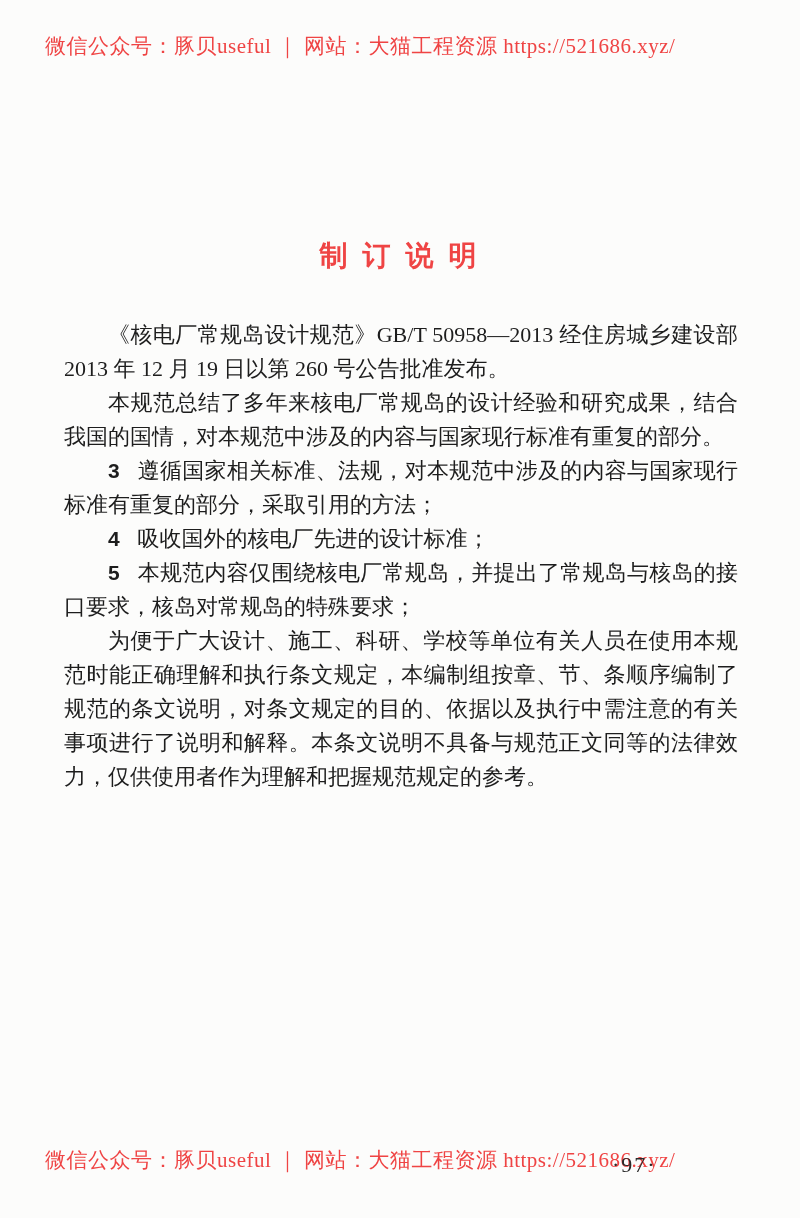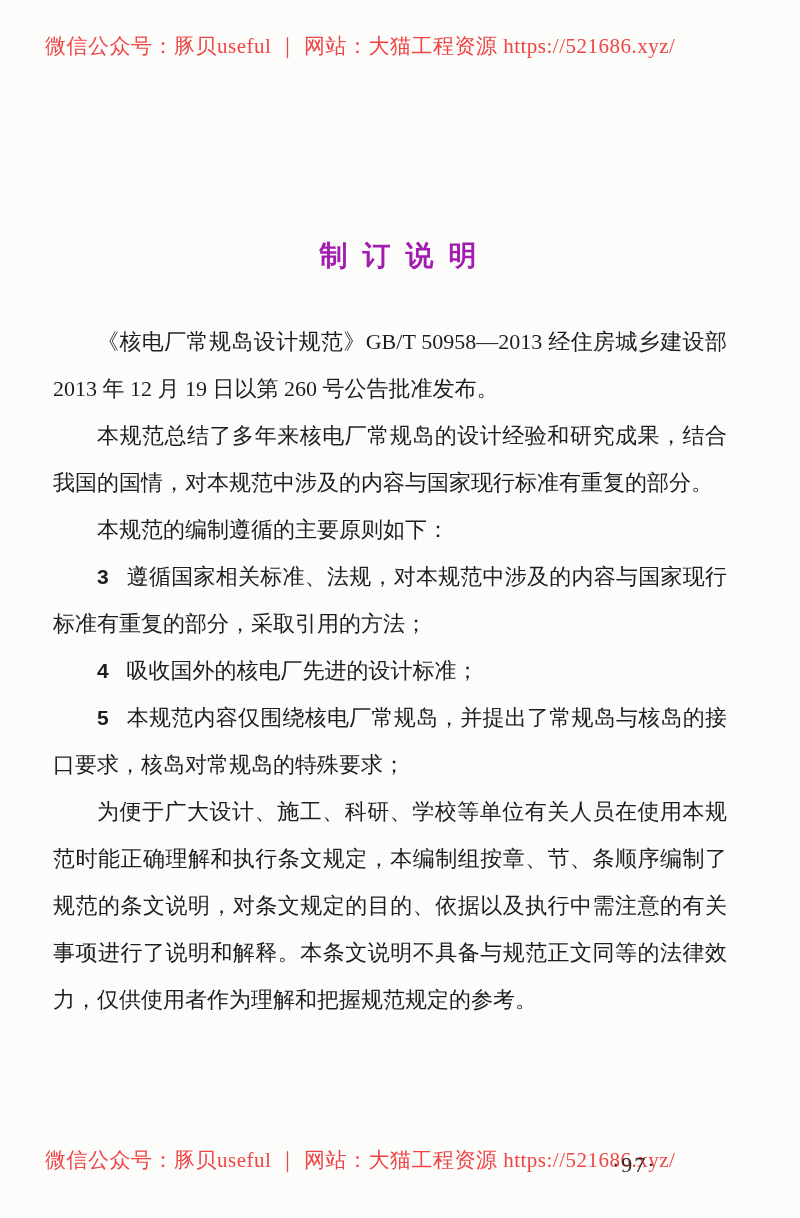--- a/index.html
+++ b/index.html
@@ -29,29 +29,29 @@
   .watermark.bottom { top: 1146px; }
   .doc-title {
     position: absolute;
     top: 218px;
     left: 0;
     right: 0;
     text-align: center;
     font-size: 28px;
     font-weight: bold;
     letter-spacing: 4px;
-    color: #a21caf;
+    color: #ef4444;
   }
   .doc-body {
     position: absolute;
     top: 318px;
-    left: 53px;
+    left: 64px;
     width: 674px;
     font-size: 22px;
-    line-height: 47px;
+    line-height: 34px;
     text-align: justify;
   }
   .para {
     margin: 0;
     text-indent: 2em;
   }
   .num {
     font-family: "Liberation Sans", "DejaVu Sans", sans-serif;
     font-weight: bold;
     margin-right: 0.85em;
@@ -73,21 +73,20 @@
 <div class="page">
 
   <div class="watermark top">微信公众号：豚贝useful ｜ 网站：大猫工程资源 https://521686.xyz/</div>
 
   <h1 class="doc-title">制 订 说 明</h1>
 
   <div class="doc-body">
 
   <p class="para">《核电厂常规岛设计规范》GB/T 50958—2013 经住房城乡建设部 2013 年 12 月 19 日以第 260 号公告批准发布。</p>
       <p class="para">本规范总结了多年来核电厂常规岛的设计经验和研究成果，结合我国的国情，对本规范中涉及的内容与国家现行标准有重复的部分。</p>
-      <p class="para">本规范的编制遵循的主要原则如下：</p>
       <p class="para"><b class="num">3</b>遵循国家相关标准、法规，对本规范中涉及的内容与国家现行标准有重复的部分，采取引用的方法；</p>
       <p class="para"><b class="num">4</b>吸收国外的核电厂先进的设计标准；</p>
       <p class="para"><b class="num">5</b>本规范内容仅围绕核电厂常规岛，并提出了常规岛与核岛的接口要求，核岛对常规岛的特殊要求；</p>
       <p class="para">为便于广大设计、施工、科研、学校等单位有关人员在使用本规范时能正确理解和执行条文规定，本编制组按章、节、条顺序编制了规范的条文说明，对条文规定的目的、依据以及执行中需注意的有关事项进行了说明和解释。本条文说明不具备与规范正文同等的法律效力，仅供使用者作为理解和把握规范规定的参考。</p>
     </div>
 
   <div class="watermark bottom">微信公众号：豚贝useful ｜ 网站：大猫工程资源 https://521686.xyz/</div>
 
   <div class="page-num">·97·</div>
 

